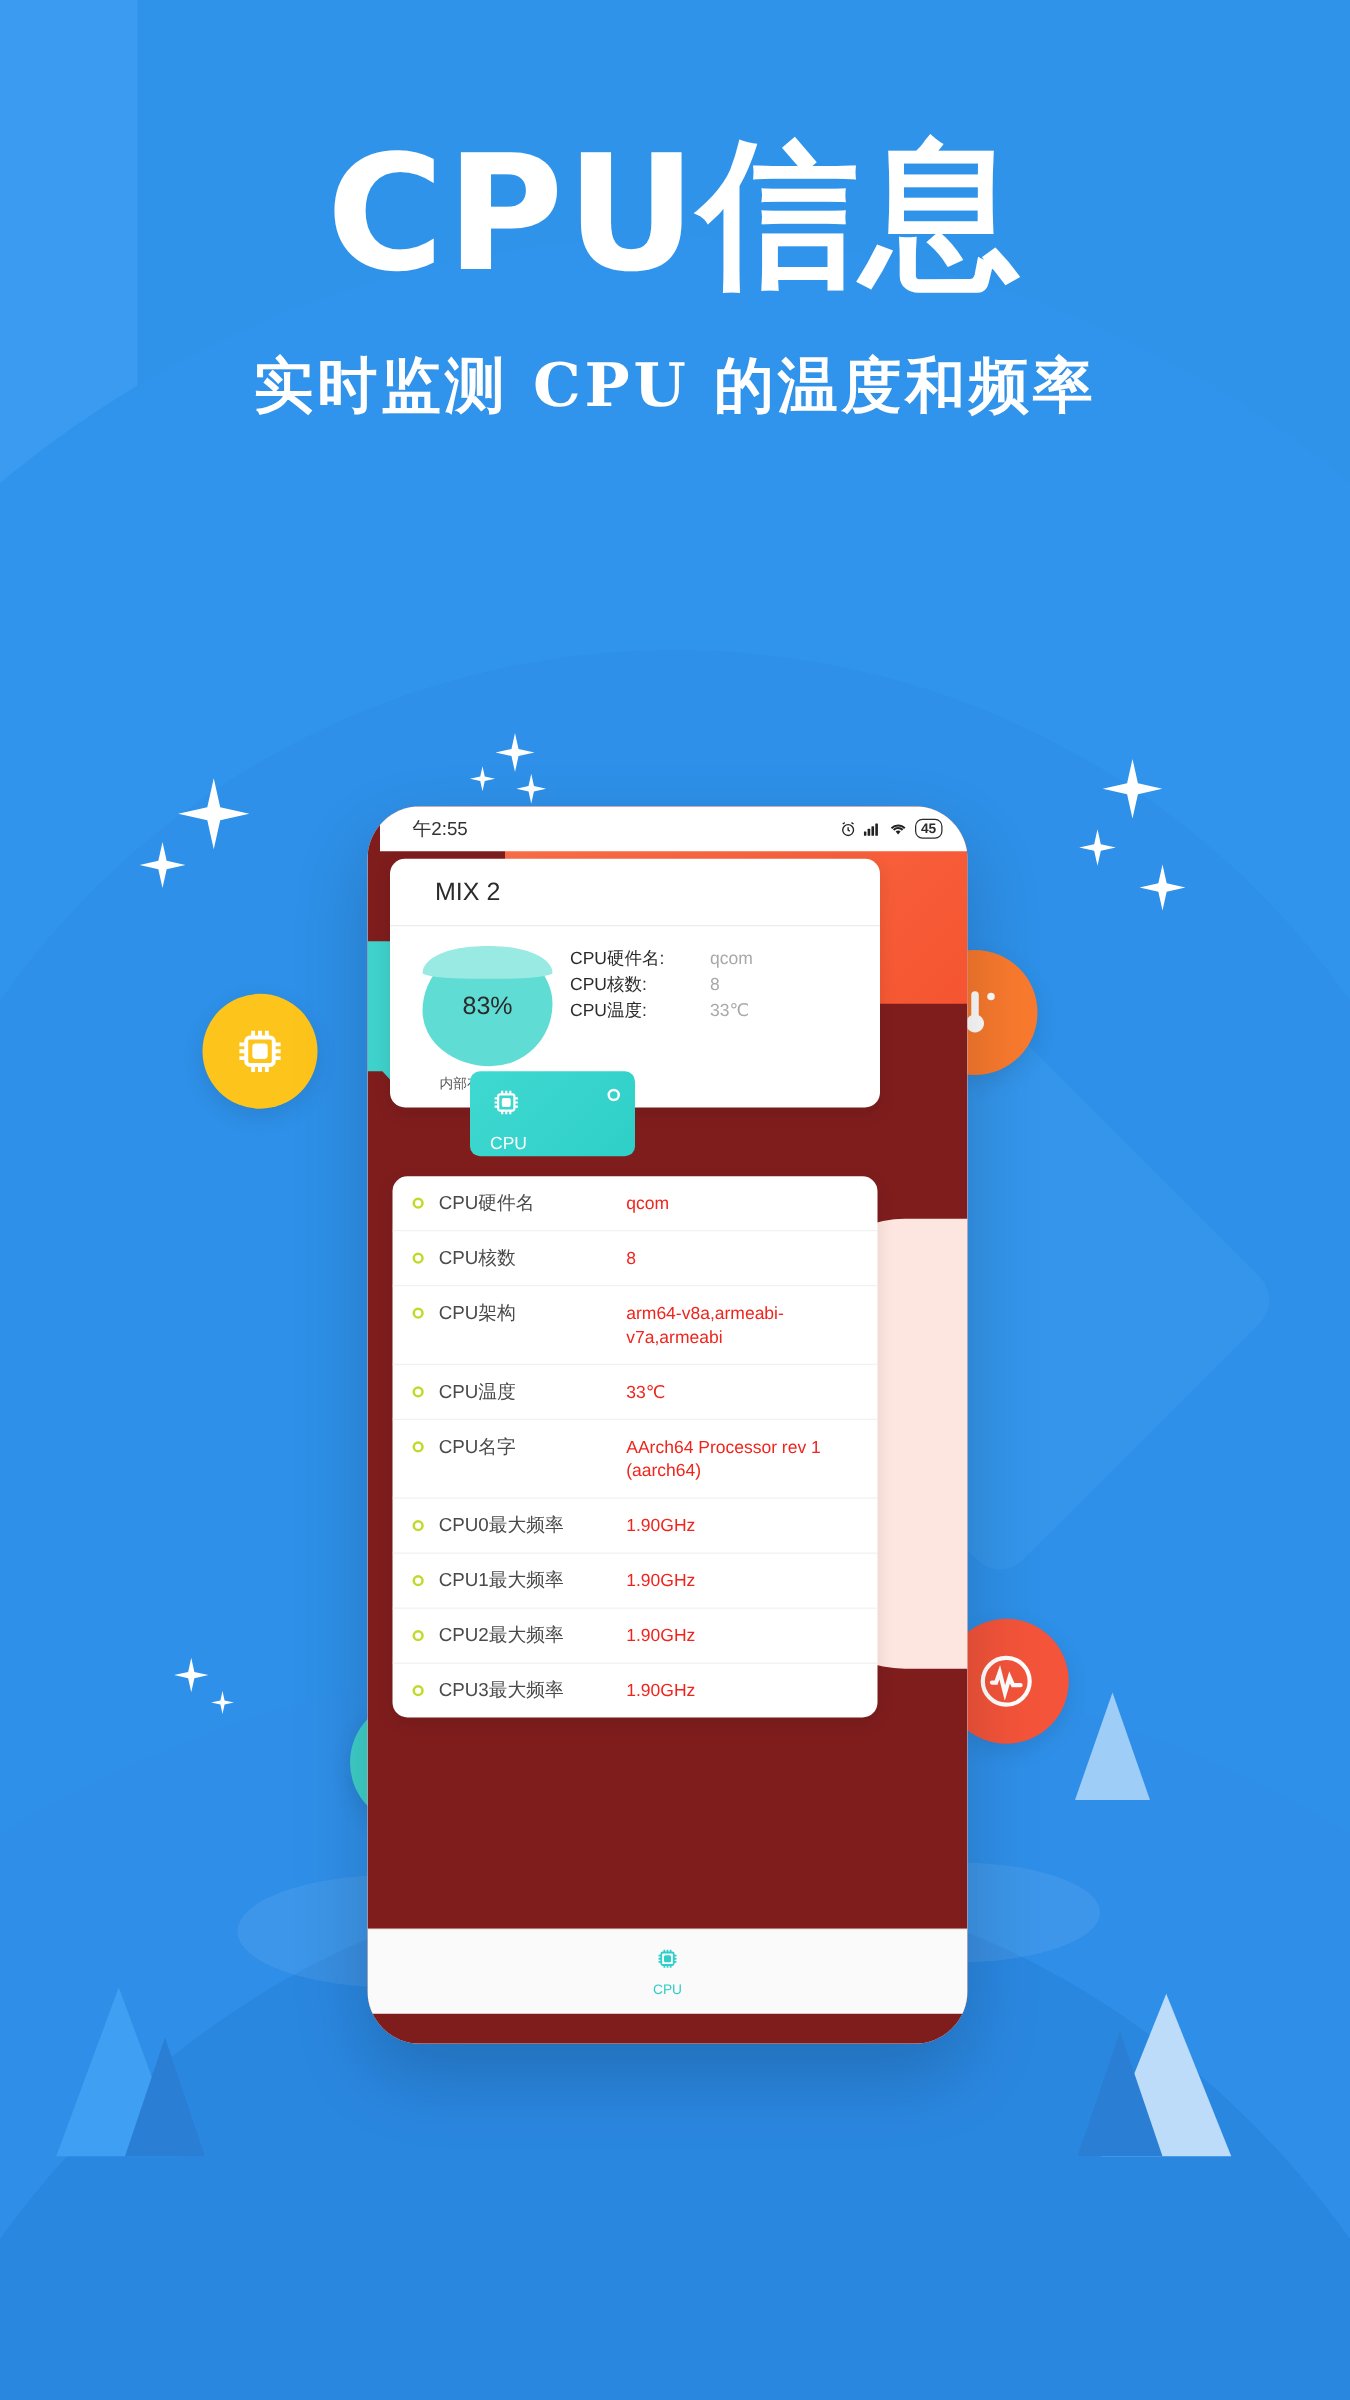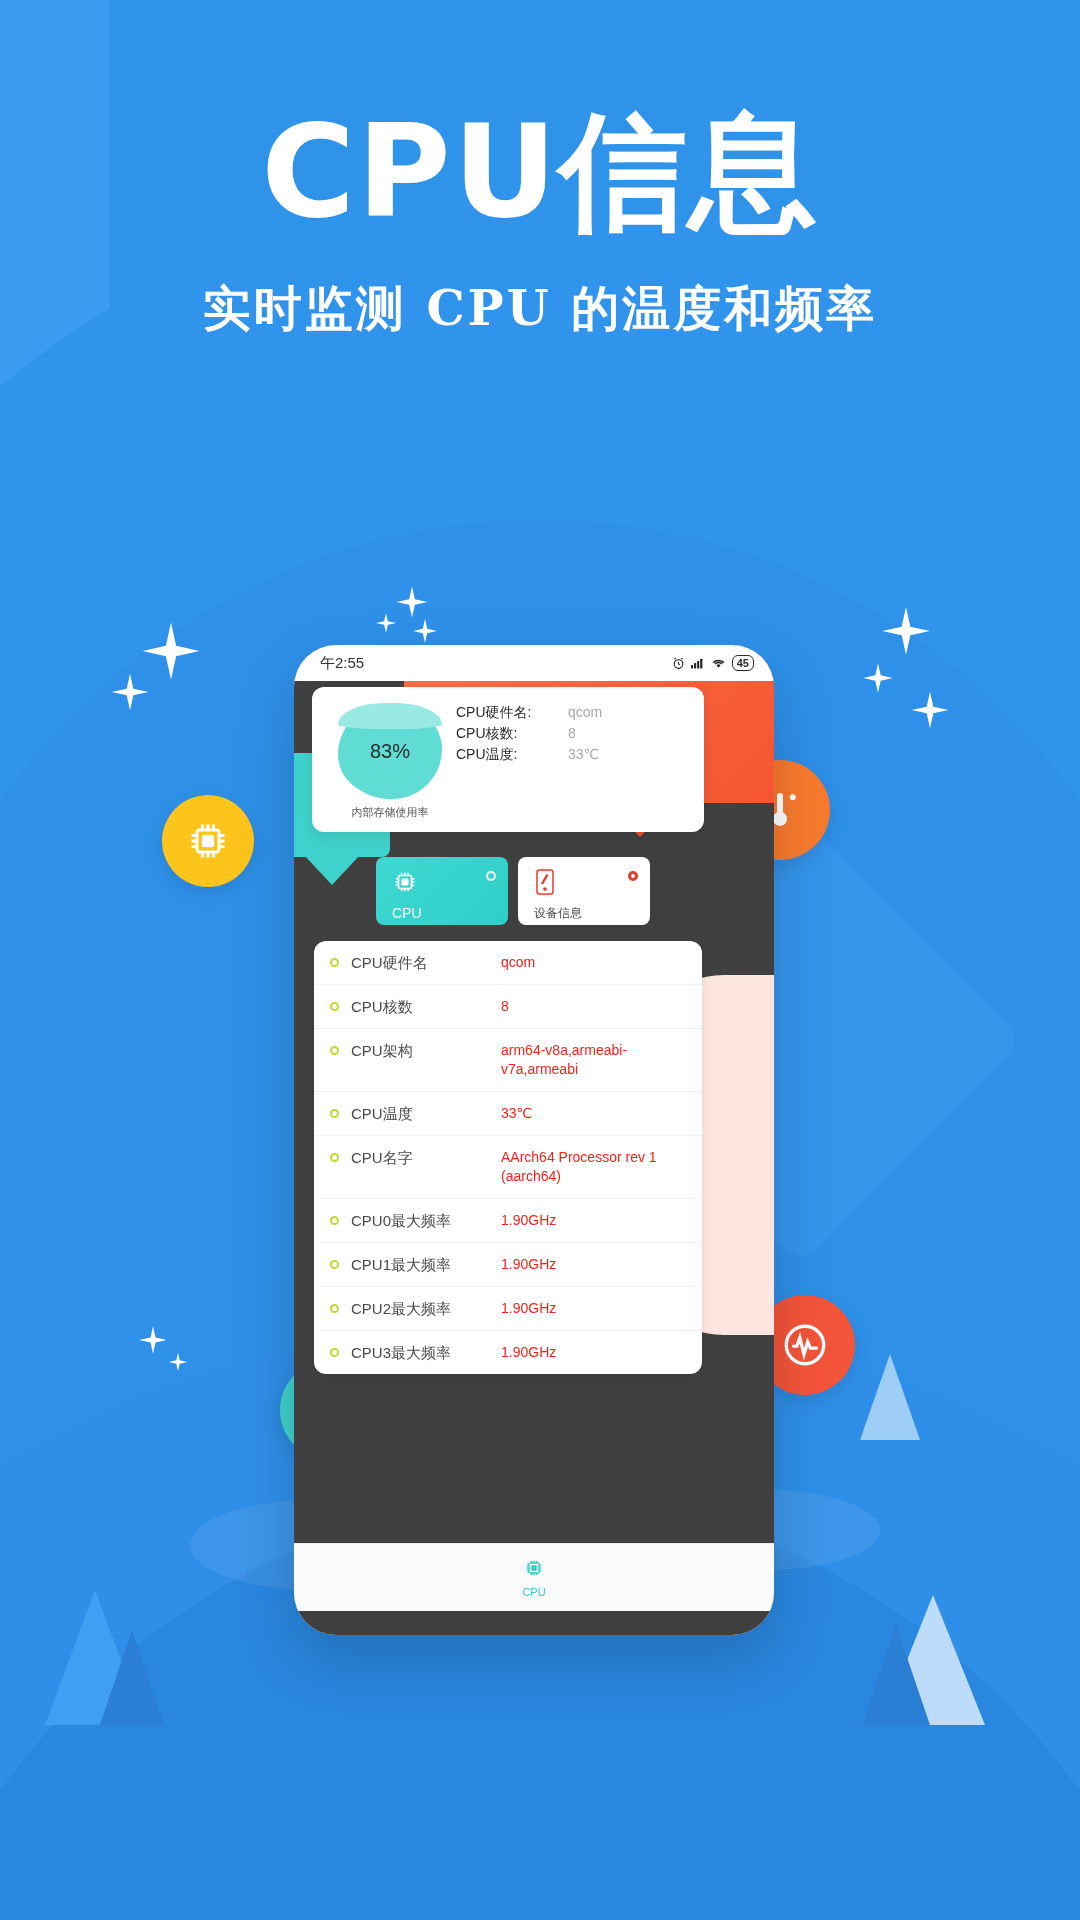--- a/index.html
+++ b/index.html
@@ -95,22 +95,23 @@
   #phone {
     position:absolute; left:294px; top:645px;
     width:480px; height:990px;
     background:#ffffff;
     border-radius:42px;
     box-shadow:0 26px 60px rgba(0,0,0,.18);
     overflow:hidden;
   }
   #phone-screen {
     position:absolute; inset:0;
-    background:#404040;
+    background:#7f1d1d;
     overflow:hidden;
+    padding-left:10px;
   }
 
   
   #statusbar {
     position:relative; height:36px;
     display:flex; align-items:center; justify-content:space-between;
     padding:0 20px 0 26px;
     font-size:15px; color:#333;
     background:#ffffff;
     z-index:5;
@@ -392,20 +393,21 @@
           <span>45</span>
         </span>
       </span>
     </div>
 
     <div id="orange-banner"></div>
     <div id="teal-banner"></div>
     <div id="pink-blob"></div>
 
     <div id="top-card">
+      <div id="device-name">MIX 2</div>
       <div id="card-body">
         <div id="gauge-wrap">
           <div id="gauge">
             <div class="blob"></div>
             <div class="blob-top"></div>
             <div id="gauge-pct">83%</div>
           </div>
           <div id="gauge-label">内部存储使用率</div>
         </div>
         <div id="spec-list">
@@ -430,31 +432,20 @@
         <span class="dot"></span>
         <span class="tab-icon">
           <svg width="26" height="26" viewBox="0 0 24 24" fill="none" stroke="#fff" stroke-width="1.6">
             <rect x="6" y="6" width="12" height="12" rx="1.5"></rect>
             <rect x="9.5" y="9.5" width="5" height="5" rx="0.6" fill="#fff"></rect>
             <path d="M9 6V3.4M12 6V3.4M15 6V3.4M9 20.6V18M12 20.6V18M15 20.6V18M6 9H3.4M6 12H3.4M6 15H3.4M20.6 9H18M20.6 12H18M20.6 15H18"></path>
           </svg>
         </span>
         <div class="tab-label">CPU</div>
       </div>
-      <div class="tab tab-dev">
-        <span class="dot"></span>
-        <span class="tab-icon">
-          <svg width="22" height="26" viewBox="0 0 18 26" fill="none" stroke="#e43b2c" stroke-width="1.5">
-            <rect x="1" y="1" width="16" height="24" rx="2.2"></rect>
-            <path d="M11.5 5.5 L6 15" stroke-width="2.4"></path>
-            <circle cx="9" cy="20" r="1.1" fill="#e43b2c"></circle>
-          </svg>
-        </span>
-        <div class="tab-label">设备信息</div>
-      </div>
     </div>
 
     <div id="list-card">
       <div class="list-row">
         <span class="row-bullet"></span>
         <span class="row-key">CPU硬件名</span>
         <span class="row-val">qcom</span>
       </div>
       <div class="list-row">
         <span class="row-bullet"></span>

